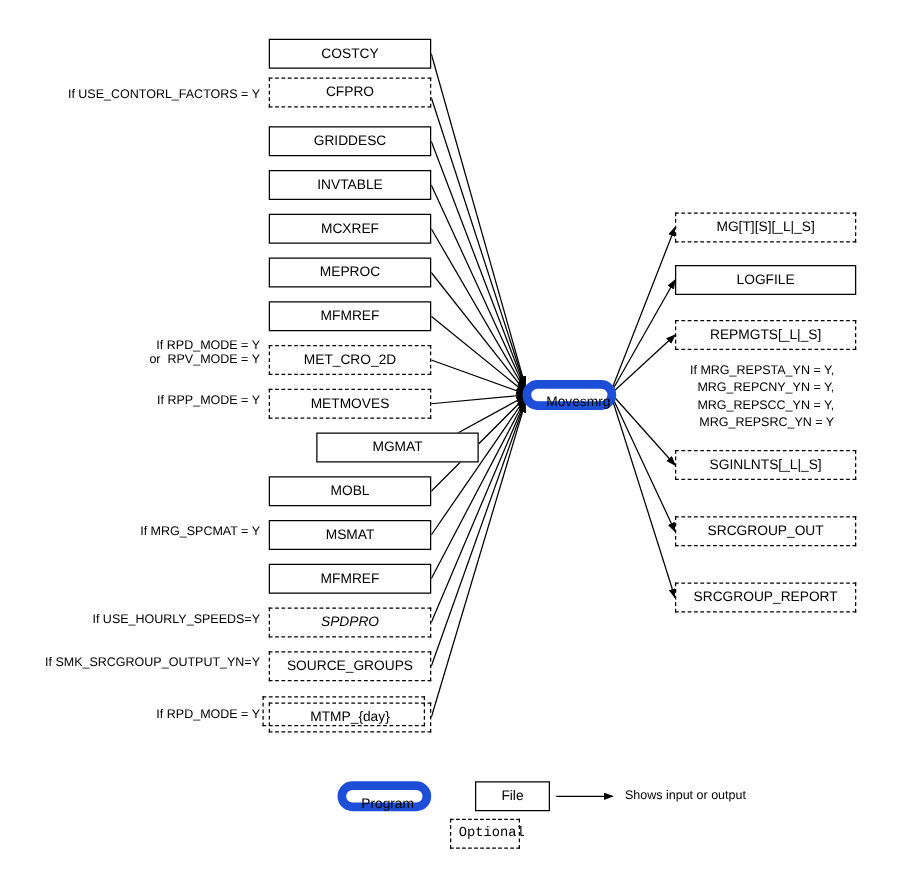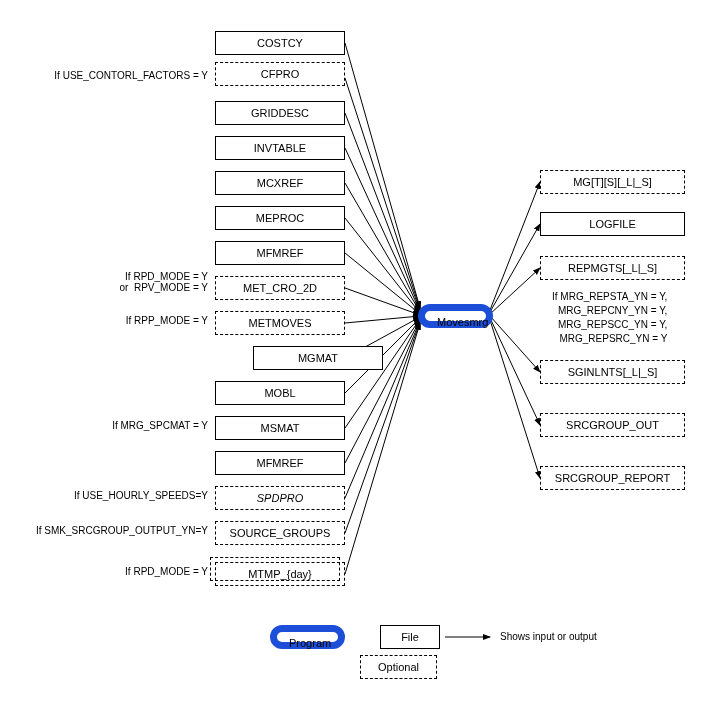--- a/index.html
+++ b/index.html
@@ -136,16 +136,16 @@
 <div class="node-box dashed out-box" style="left:540px; top:360px;"><span>SGINLNTS[_L|_S]</span></div>
 <div class="node-box dashed out-box" style="left:540px; top:413px;"><span>SRCGROUP_OUT</span></div>
 <div class="node-box dashed out-box" style="left:540px; top:466px;"><span>SRCGROUP_REPORT</span></div>
 
 <div class="pill" style="left:270px; top:625px; width:75px;">
   <span>Program</span>
 </div>
 <div class="node-box" style="left:360px; top:625px; width:60px;margin-left:20px;">
   <span>File</span>
 </div>
-<div class="node-box dashed" style="left:360px; top:655px; width:77px;">
+<div class="node-box dashed" style="left:360px; top:655px; width:56px;font-family:Liberation Mono, monospace;">
   <span>Optional</span>
 </div>
 <div class="legend-label" style="left:500px; top:631px;">Shows input or output</div>
 
 </body></html>

